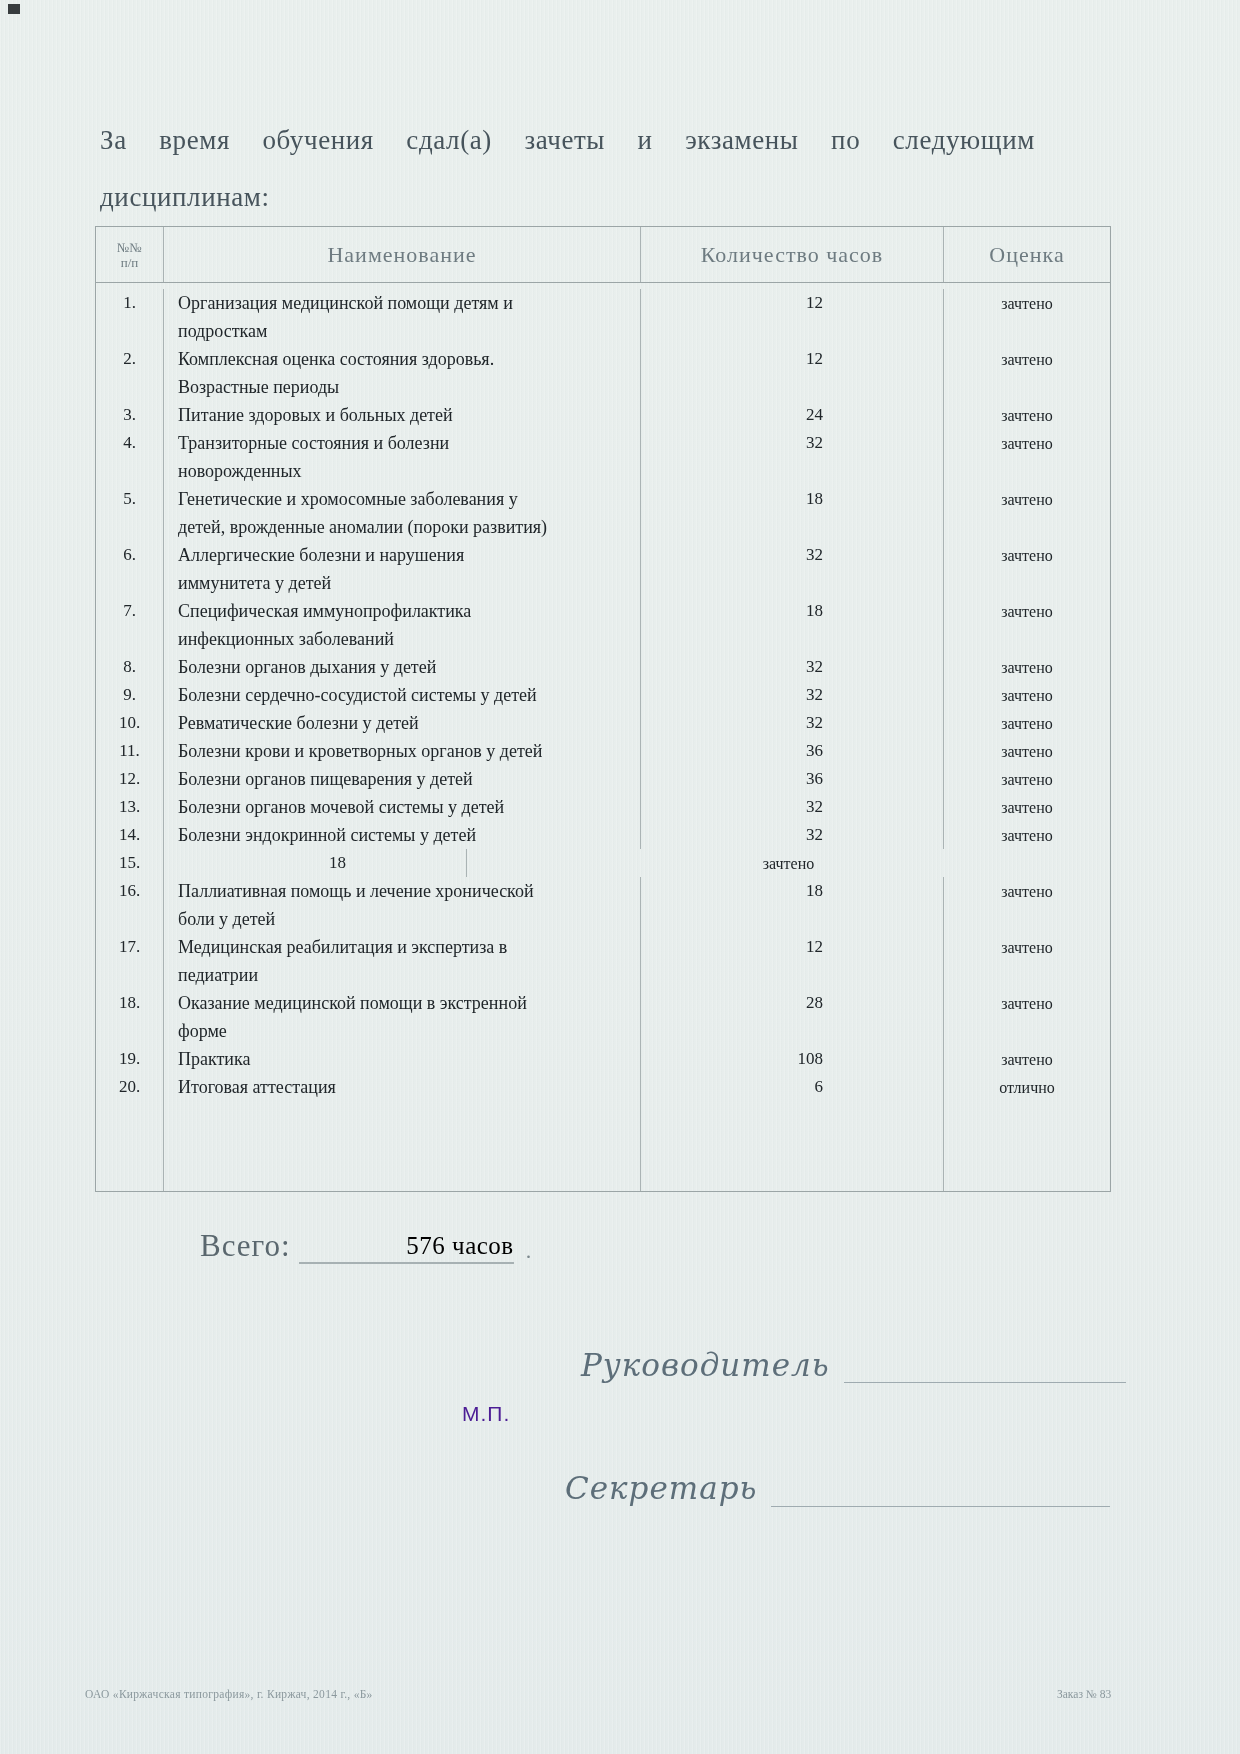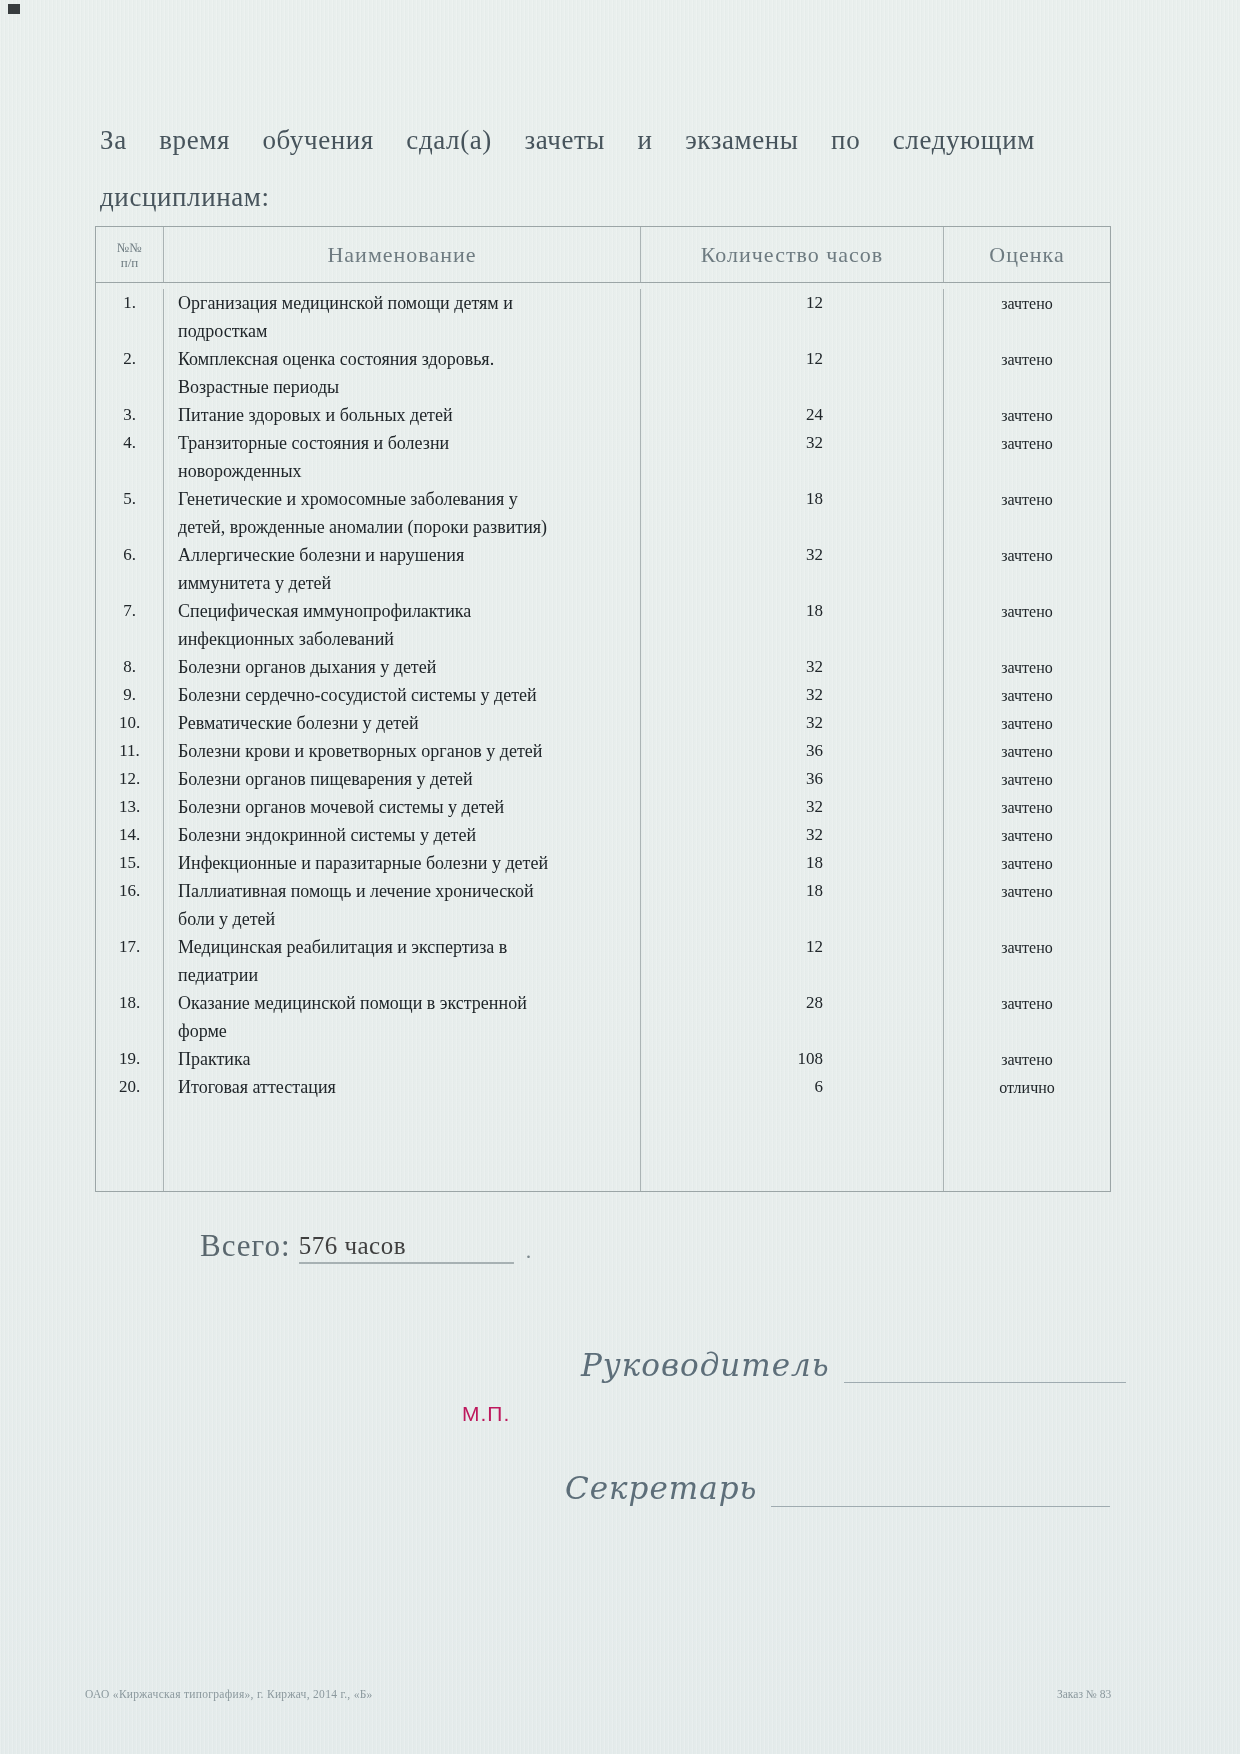--- a/index.html
+++ b/index.html
@@ -56,35 +56,35 @@
   .tfill{flex:1 1 auto;}
   .tfill .cell{height:100%;}
   .total{
     position:absolute;left:200px;top:1228px;
     font-size:31px;color:#5a676e;letter-spacing:1px;
     display:flex;align-items:flex-end;
   }
   .total-line{
     display:inline-block;width:215px;margin-left:8px;
     border-bottom:2px solid #a7b1b3;
-    text-align:left;font-size:25px;color:#404040;
+    text-align:right;font-size:25px;color:#000000;
     padding-bottom:2px;letter-spacing:.5px;
   }
   .total-dot{font-size:22px;color:#7d898e;margin-left:12px;}
   .sig-script{
     font-style:italic;color:#5d6e79;font-size:31px;
     letter-spacing:1px;
     font-family:"DejaVu Serif", serif;
   }
   .sig-head{position:absolute;left:565px;top:1344px;width:545px;display:flex;align-items:flex-end;margin-left:16px;}
   .sig-sec{position:absolute;left:565px;top:1428px;width:545px;display:flex;align-items:center;margin-top:40px;}
   .sig-line{flex:1 1 auto;border-bottom:1px solid #9fabb0;margin-left:14px;height:38px;}
   .stamp{
     position:absolute;left:462px;top:1402px;
-    font-size:21px;color:#be185d;letter-spacing:1px;
+    font-size:21px;color:#4c1d95;letter-spacing:1px;
     font-family:"Liberation Sans", sans-serif;
   }
   .footer{
     position:absolute;left:0;top:1688px;width:1240px;
     font-size:11.5px;color:#8b989d;
     font-family:"Liberation Serif", serif;
   }
   .footer .f-left{position:absolute;left:85px;top:0;letter-spacing:.3px;}
   .footer .f-right{position:absolute;left:1057px;top:0;}
 </style>
@@ -195,21 +195,20 @@
     <div class="cell c-grade">зачтено</div>
   </div>
       <div class="trow">
     <div class="cell c-num">14.</div>
     <div class="cell c-name">Болезни эндокринной системы у детей</div>
     <div class="cell c-hours">32</div>
     <div class="cell c-grade">зачтено</div>
   </div>
       <div class="trow">
     <div class="cell c-num">15.</div>
-    <div class="cell c-name">Инфекционные и паразитарные болезни у детей</div>
     <div class="cell c-hours">18</div>
     <div class="cell c-grade">зачтено</div>
   </div>
       <div class="trow">
     <div class="cell c-num">16.</div>
     <div class="cell c-name">Паллиативная помощь и лечение хронической
 боли у детей</div>
     <div class="cell c-hours">18</div>
     <div class="cell c-grade">зачтено</div>
   </div>

